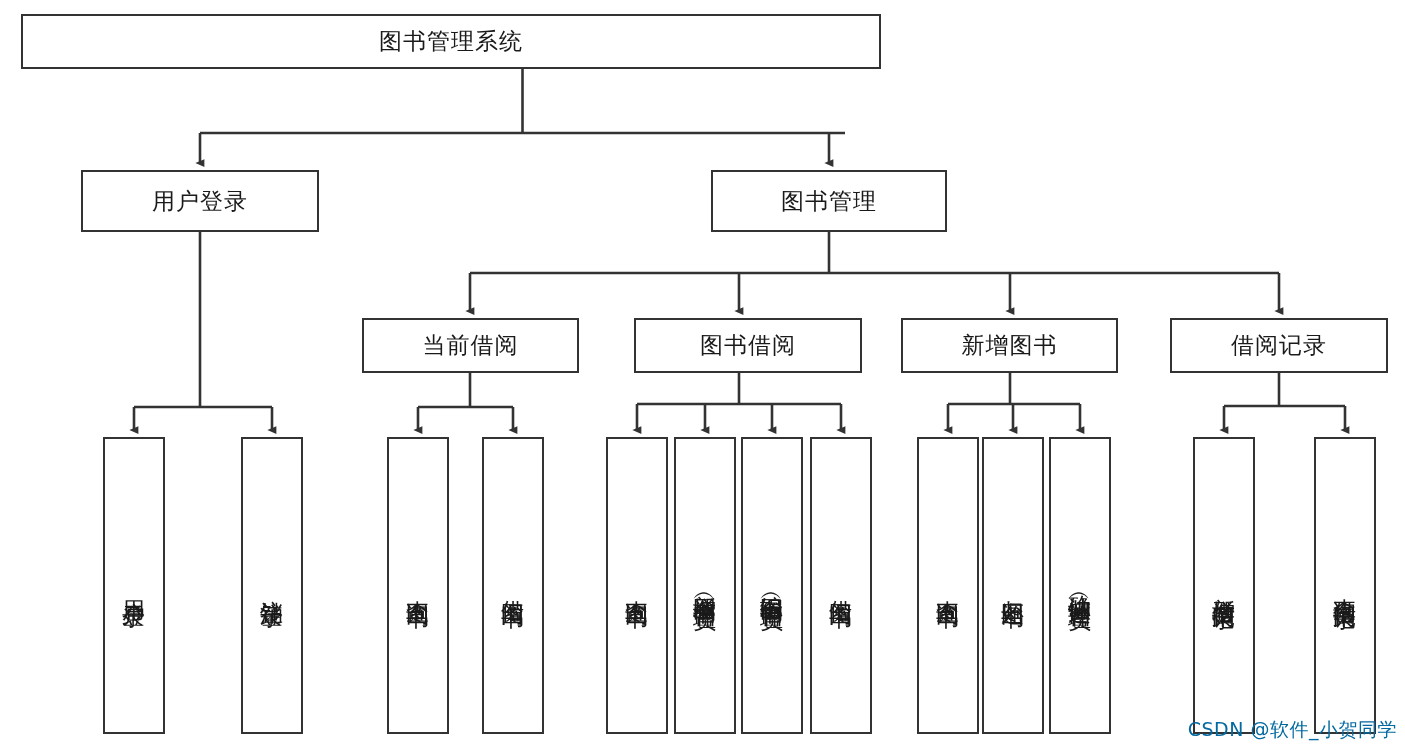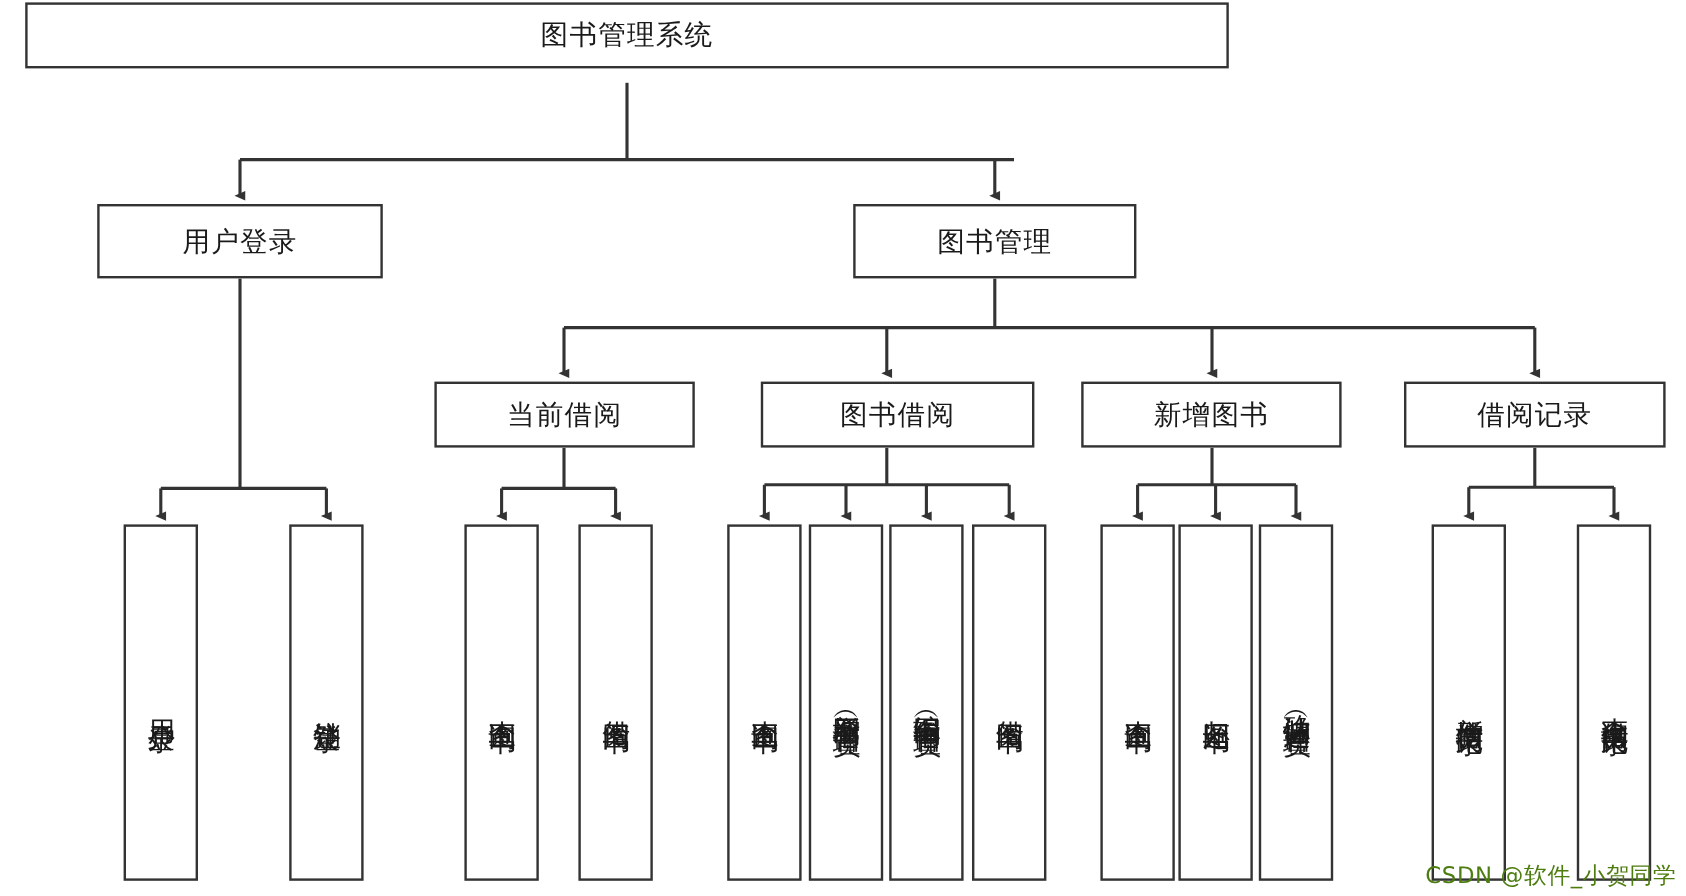--- a/index.html
+++ b/index.html
@@ -52,21 +52,21 @@
   }
   .node .htext {
     display: block;
     white-space: nowrap;
   }
   .watermark {
     position: absolute;
     right: 8px;
     bottom: 4px;
     font-size: 19px;
-    color: #4d7c0f;
+    color: #0369a1;
     white-space: nowrap;
     letter-spacing: 0.5px;
   }
 </style>
 </head>
 <body>
 
 <div id="canvas">
 
   <svg class="edges" viewBox="0 0 1405 747" xmlns="http://www.w3.org/2000/svg">
@@ -112,21 +112,21 @@
       <path d="M1013,404 L1013,430" marker-end="url(#arrow)"></path>
       <path d="M1080,404 L1080,430" marker-end="url(#arrow)"></path>
 
       <path d="M1279,373 L1279,406"></path>
       <path d="M1224,406 L1345,406"></path>
       <path d="M1224,406 L1224,430" marker-end="url(#arrow)"></path>
       <path d="M1345,406 L1345,430" marker-end="url(#arrow)"></path>
     </g>
   </svg>
 
-  <div class="node horiz" style="left:21px; top:2px; width:1003px; height:55px;justify-content:center;">
+  <div class="node horiz" style="left:21px; top:14px; width:860px; height:55px;justify-content:center;">
     <span class="htext">图书管理系统</span>
   </div>
 
   <div class="node horiz" style="left:81px; top:170px; width:238px; height:62px;">
     <span class="htext">用户登录</span>
   </div>
   <div class="node horiz" style="left:711px; top:170px; width:236px; height:62px;">
     <span class="htext">图书管理</span>
   </div>
 

